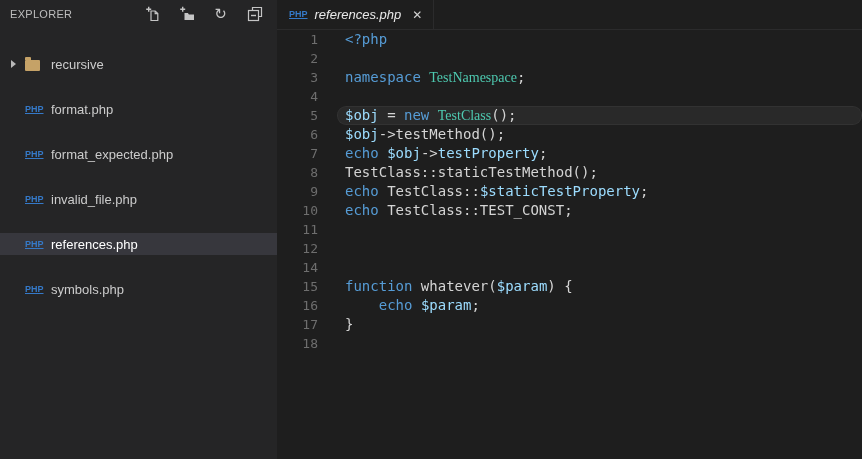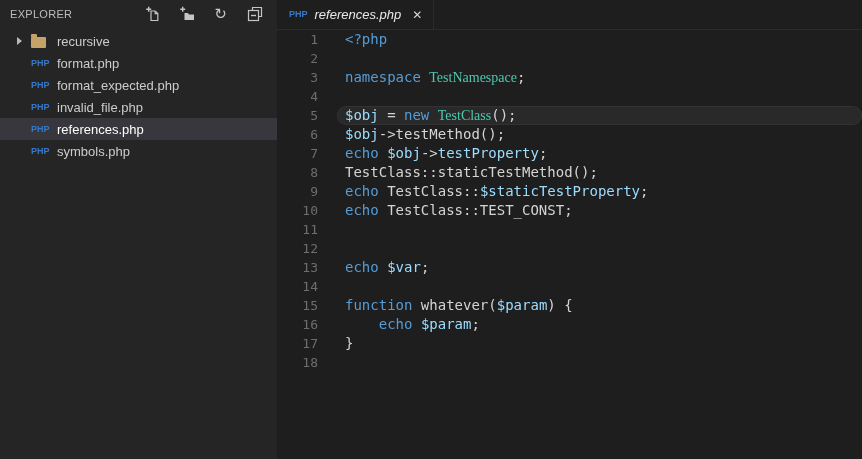--- a/index.html
+++ b/index.html
@@ -32,22 +32,23 @@
     width: 17px; height: 17px; padding: 0; border: 0; background: transparent;
     display: flex; align-items: center; justify-content: center;
     color: var(--icon, #c5c5c5); cursor: pointer;
   }
   .icon-btn svg { display: block; }
   .refresh-glyph { font-size: 15px; line-height: 1; color: var(--icon, #c5c5c5); font-family: "DejaVu Sans", sans-serif; }
 
   .file-tree { padding-top: 2px; }
   .tree-row {
     height: 22px; display: flex; align-items: center;
-    padding-left: 17px; font-size: 13px; cursor: pointer;
+    padding-left: 11px; font-size: 13px; cursor: pointer;
     color: var(--ui-text, #cccccc);
+    margin-top: 23px;
   }
   .tree-row.selected { background: var(--bg-selected, #37373d); color: #ffffff; }
   .twisty { width: 14px; flex: none; display: flex; align-items: center; }
   .chev {
     width: 0; height: 0; display: inline-block;
     border-left: 5px solid #b8b8b8;
     border-top: 4px solid transparent;
     border-bottom: 4px solid transparent;
   }
   .ficon { width: 26px; flex: none; display: flex; align-items: center; }
@@ -56,21 +57,21 @@
     width: 15px; height: 11px; margin-top: 2px;
     background: var(--folder, #c5a267); border-radius: 1px;
   }
   .folder-glyph::before {
     content: ""; position: absolute; top: -3px; left: 0;
     width: 6px; height: 3px; background: var(--folder, #c5a267);
     border-radius: 1px 1px 0 0;
   }
   .php-badge {
     font-weight: bold; font-size: 9px; line-height: 1;
-    color: var(--php-badge, #3579c8); letter-spacing: 0;
+    color: var(--php-badge, #3579c8); letter-spacing: 0; text-decoration: underline;
   }
   .tree-label { white-space: nowrap; }
 
   
   .editor { flex: 1; min-width: 0; display: flex; flex-direction: column; background: var(--bg-editor, #1e1e1e); }
   .tab-bar {
     height: 30px; flex: none; display: flex;
     background: var(--bg-editor, #1e1e1e);
     border-bottom: 1px solid #2b2b2c;
   }
@@ -205,21 +206,20 @@
         <div class="code-line"><span class="gutter">3</span><span class="line-content"><span class="tok-kw">namespace</span><span class="tok-def"> </span><span class="tok-cls">TestNamespace</span><span class="tok-def">;</span></span></div>
         <div class="code-line"><span class="gutter">4</span><span class="line-content"></span></div>
         <div class="code-line current"><span class="gutter">5</span><span class="line-content"><span class="tok-var">$obj</span><span class="tok-def"> = </span><span class="tok-kw">new</span><span class="tok-def"> </span><span class="tok-cls">TestClass</span><span class="tok-def">();</span></span></div>
         <div class="code-line"><span class="gutter">6</span><span class="line-content"><span class="tok-var">$obj</span><span class="tok-def">-&gt;testMethod();</span></span></div>
         <div class="code-line"><span class="gutter">7</span><span class="line-content"><span class="tok-kw">echo</span><span class="tok-def"> </span><span class="tok-var">$obj</span><span class="tok-def">-&gt;</span><span class="tok-var">testProperty</span><span class="tok-def">;</span></span></div>
         <div class="code-line"><span class="gutter">8</span><span class="line-content"><span class="tok-def">TestClass::staticTestMethod();</span></span></div>
         <div class="code-line"><span class="gutter">9</span><span class="line-content"><span class="tok-kw">echo</span><span class="tok-def"> TestClass::</span><span class="tok-var">$staticTestProperty</span><span class="tok-def">;</span></span></div>
         <div class="code-line"><span class="gutter">10</span><span class="line-content"><span class="tok-kw">echo</span><span class="tok-def"> TestClass::TEST_CONST;</span></span></div>
         <div class="code-line"><span class="gutter">11</span><span class="line-content"></span></div>
         <div class="code-line"><span class="gutter">12</span></div>
-        <div class="code-line"><span class="gutter">13</span><span class="line-content"><span class="tok-kw">echo</span><span class="tok-def"> </span><span class="tok-var">$var</span><span class="tok-def">;</span></span></div>
         <div class="code-line"><span class="gutter">14</span><span class="line-content"></span></div>
         <div class="code-line"><span class="gutter">15</span><span class="line-content"><span class="tok-kw">function</span><span class="tok-def"> whatever(</span><span class="tok-var">$param</span><span class="tok-def">) {</span></span></div>
         <div class="code-line"><span class="gutter">16</span><span class="line-content"><span class="tok-def">    </span><span class="tok-kw">echo</span><span class="tok-def"> </span><span class="tok-var">$param</span><span class="tok-def">;</span></span></div>
         <div class="code-line"><span class="gutter">17</span><span class="line-content"><span class="tok-def">}</span></span></div>
         <div class="code-line"><span class="gutter">18</span></div>
       </div>
   </main>
 
 </div>
 

